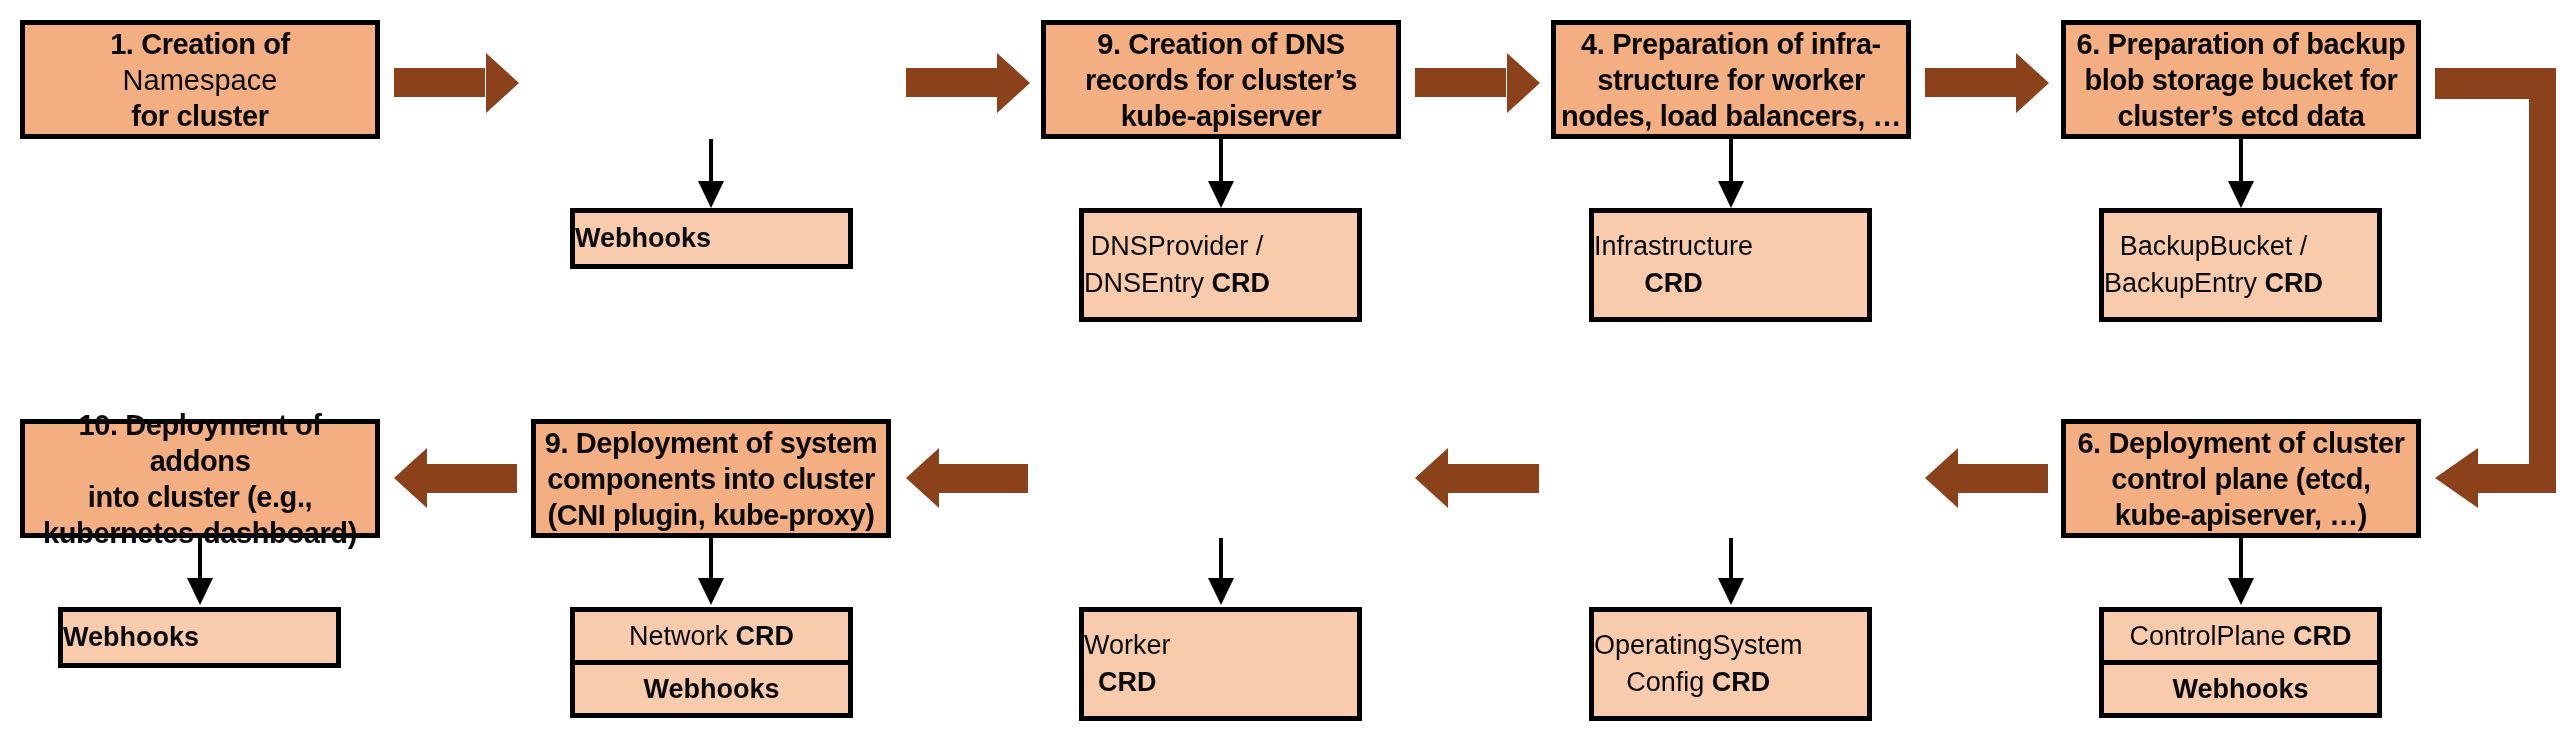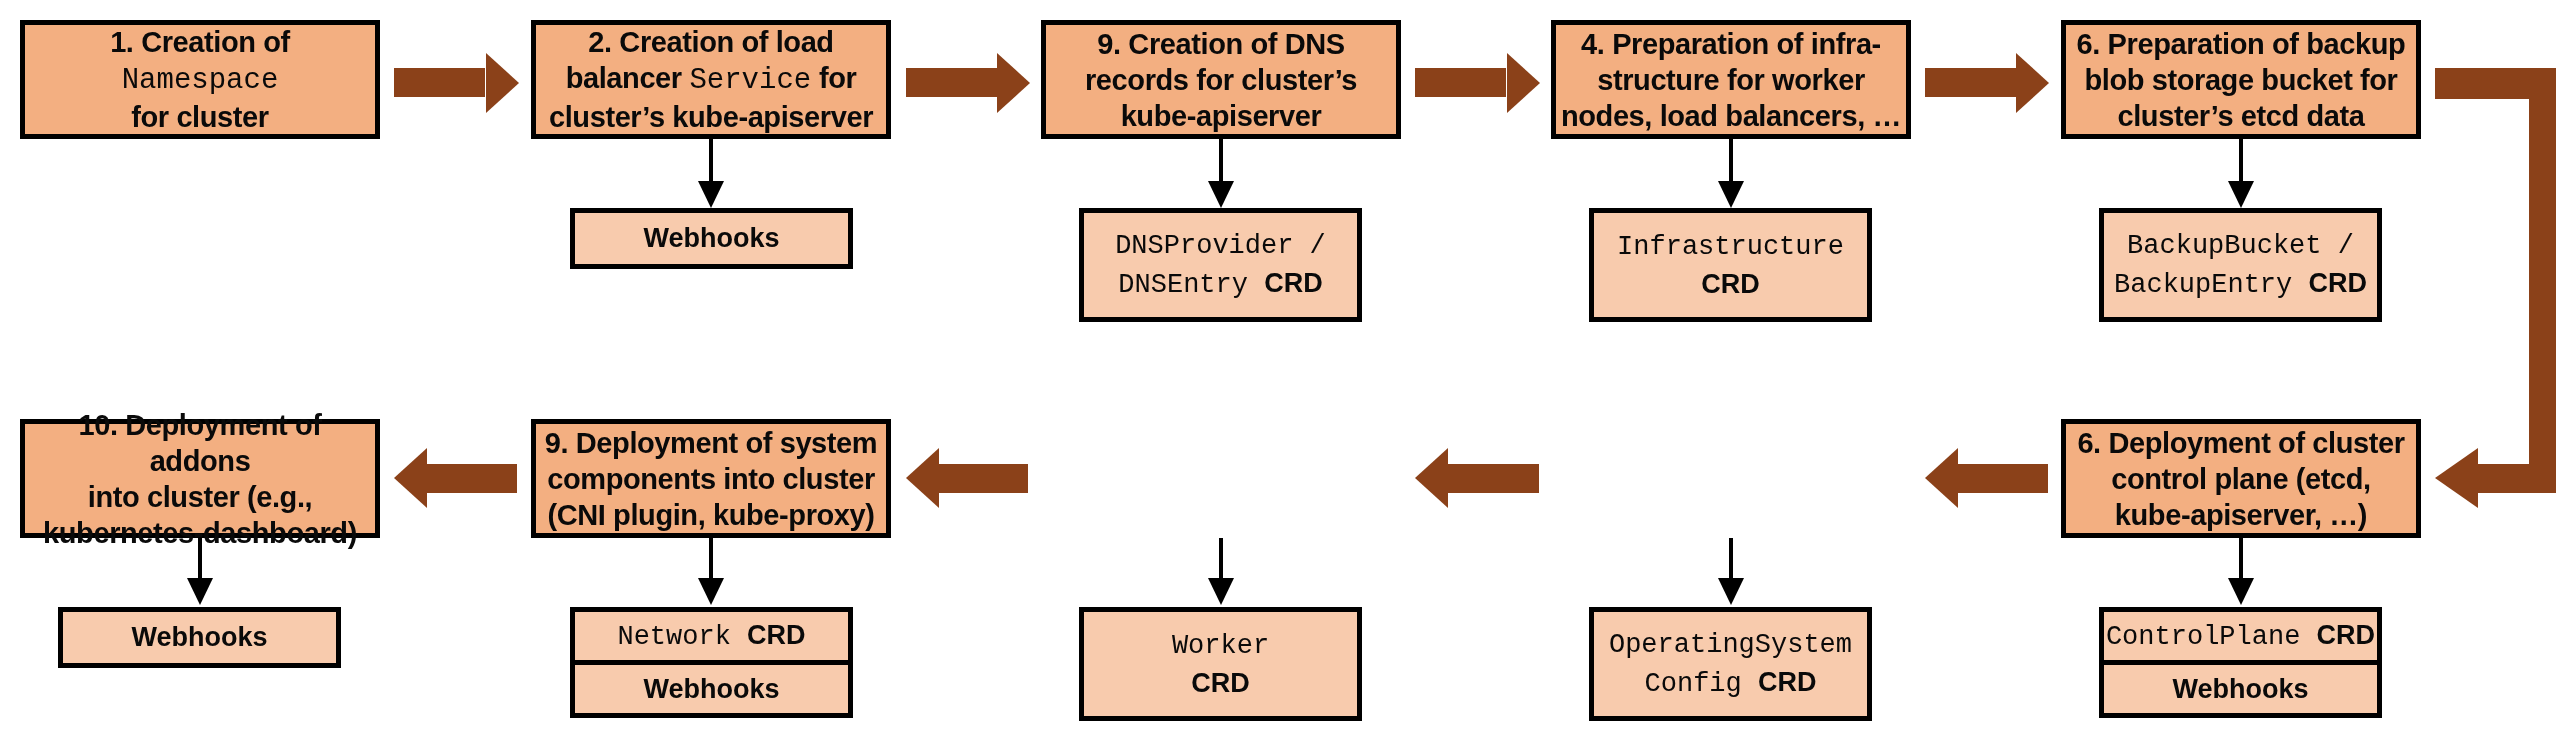--- a/index.html
+++ b/index.html
@@ -24,29 +24,29 @@
     border:5.7px solid var(--line);
     box-sizing:border-box;
     display:flex;align-items:center;justify-content:center;
   }
   .label{
     white-space:pre-wrap;text-align:center;
     font-weight:700;font-size:29px;line-height:36px;letter-spacing:-0.4px;
     color:#0a0a0a;
   }
   .mono{
-    font-family:Liberation Mono, monospace;
+    font-family:Liberation Sans, sans-serif;
     font-weight:400;letter-spacing:0;
   }
   .sub{
     position:absolute;width:283px;
     background:var(--sub-fill);
     border:5.7px solid var(--line);
     box-sizing:border-box;
-    display:flex;align-items:center;justify-content:center;
+    display:flex;align-items:center;
   }
   .sub .label{font-size:27px;line-height:37px;letter-spacing:0;}
   .sub .label .crdsuf{font-weight:700;font-family:"Liberation Sans",sans-serif;}
   .web{height:61px;}
   .crd{height:114px;}
   .stack{height:111px;flex-direction:column;align-items:stretch;padding:0;}
   .cell{
     flex:1;display:flex;align-items:center;justify-content:center;
   }
   .cell2{border-top:5px solid var(--line);}
@@ -80,25 +80,20 @@
 <body>
 
 <div id="canvas">
 
   <div class="step" style="left:20px;top:20px">
     <div class="label"><span>1. Creation of
 </span><span class="mono">Namespace</span><span>
 for cluster</span></div>
   </div>
 
-  <div class="step" style="left:531px;top:20px">
-    <div class="label"><span>2. Creation of load
-balancer </span><span class="mono">Service</span><span> for
-cluster’s kube-apiserver</span></div>
-  </div>
 
   <div class="step" style="left:1041px;top:20px">
     <div class="label"><span>9. Creation of DNS
 records for cluster’s
 kube-apiserver</span></div>
   </div>
 
   <div class="step" style="left:1551px;top:20px">
     <div class="label"><span>4. Preparation of infra-
 structure for worker

